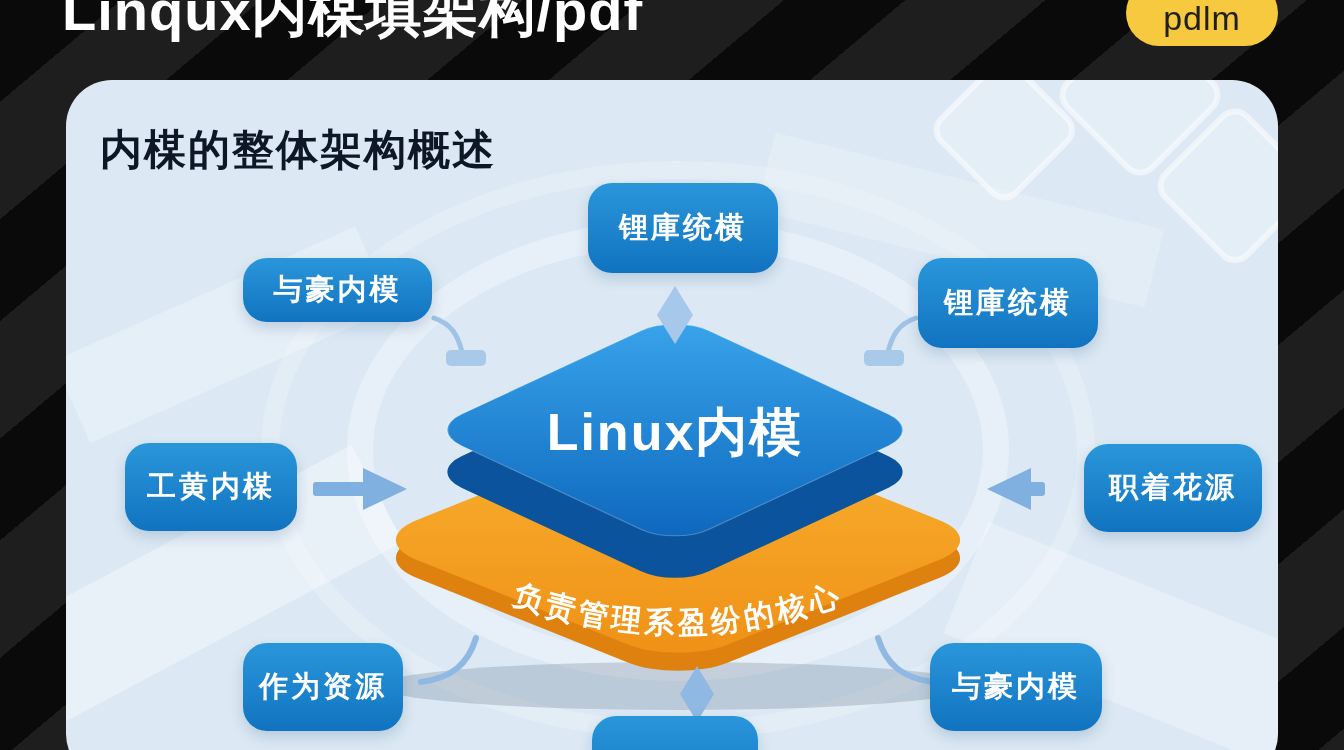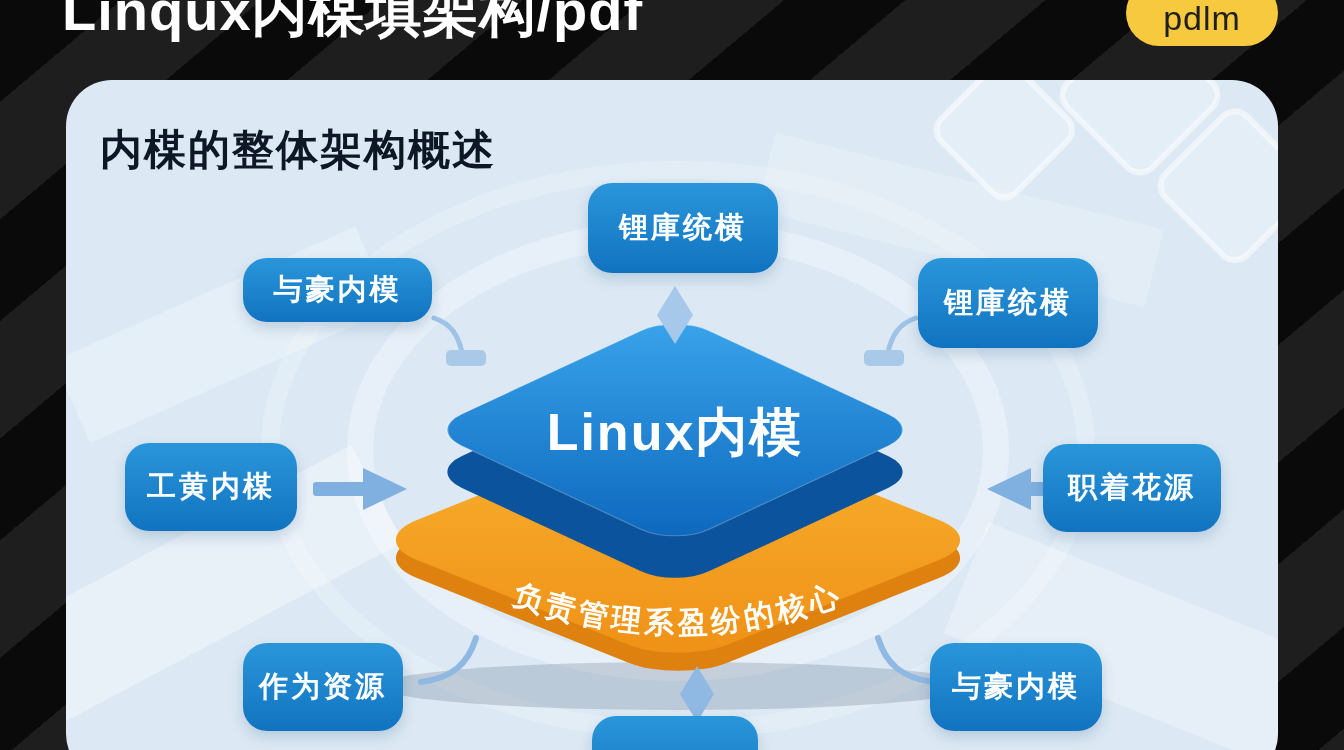--- a/index.html
+++ b/index.html
@@ -41,21 +41,21 @@
     background:linear-gradient(180deg,#2a96da,#1173c0);
     border-radius:24px; color:#ffffff;
     font-size:29px; font-weight:700; letter-spacing:3px;
     box-shadow:0 6px 14px rgba(13,60,110,0.18);
     white-space:nowrap;
   }
   .n-top          { left:522px; top:103px; width:190px; height:90px; }
   .n-upper-left   { left:177px; top:178px; width:189px; height:64px; }
   .n-upper-right  { left:852px; top:178px; width:180px; height:90px; }
   .n-left         { left:59px;  top:363px; width:172px; height:88px; }
-  .n-right        { left:977px; top:364px; width:178px; height:88px; }
+  .n-right        { left:1018px; top:364px; width:178px; height:88px; }
   .n-bottom-left  { left:177px; top:563px; width:160px; height:88px; }
   .n-bottom-right { left:864px; top:563px; width:172px; height:88px; }
   .n-bottom-center{ left:526px; top:636px; width:166px; height:90px; }
 </style>
 </head>
 <body>
 
 <div class="screen">
 
   <div class="page-title">Linqux内楳填架构/pdf</div>

